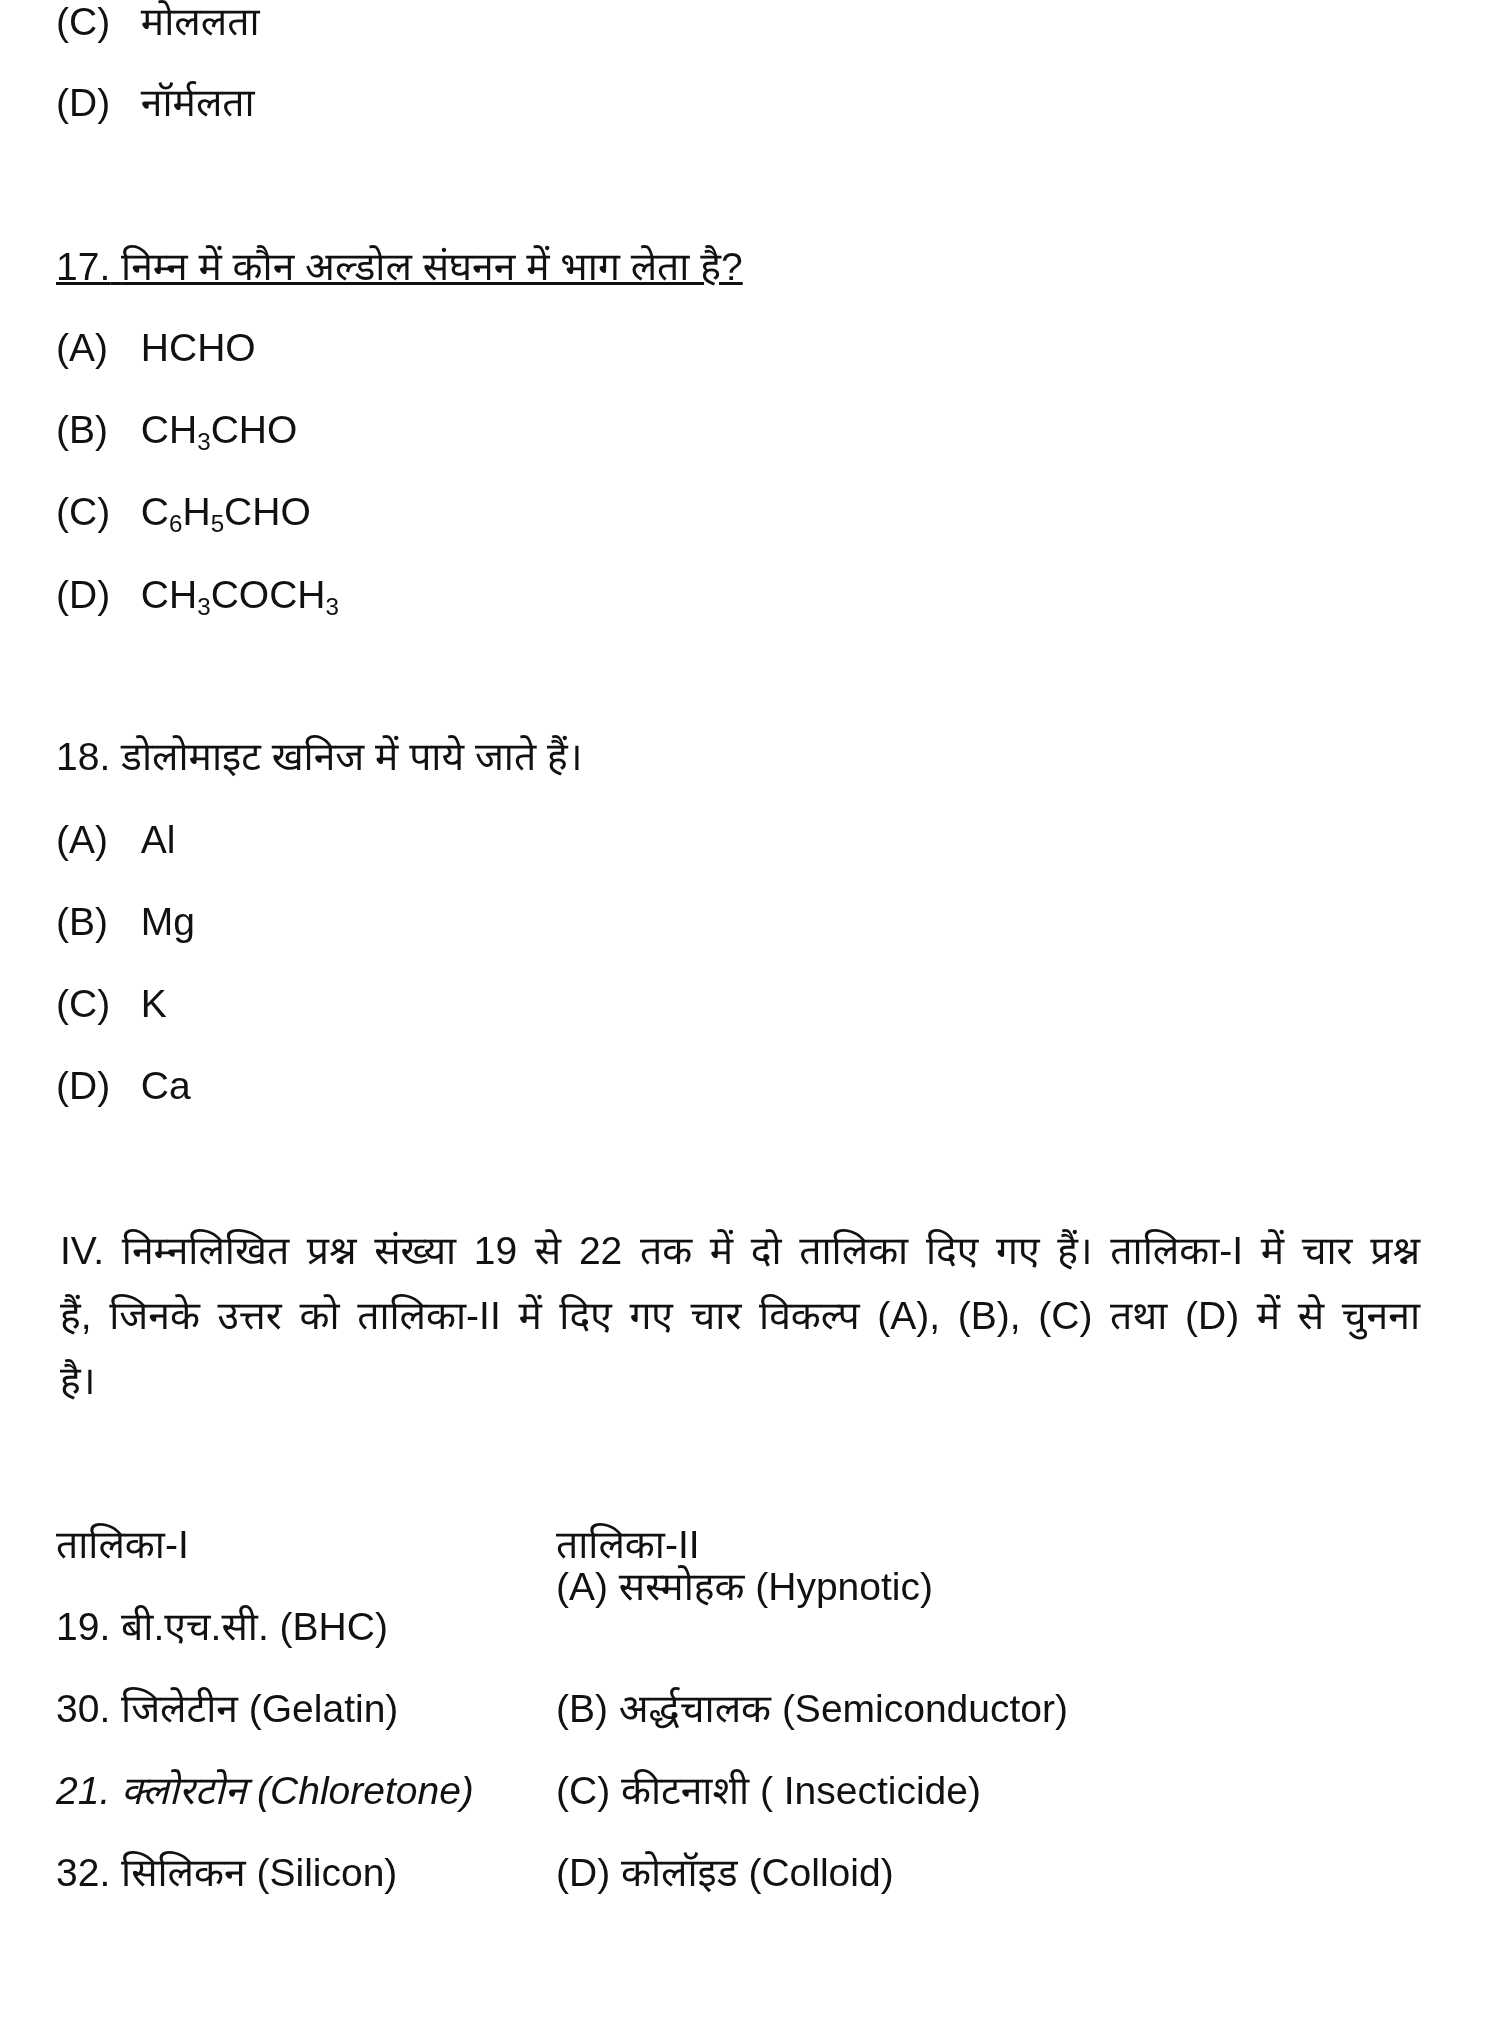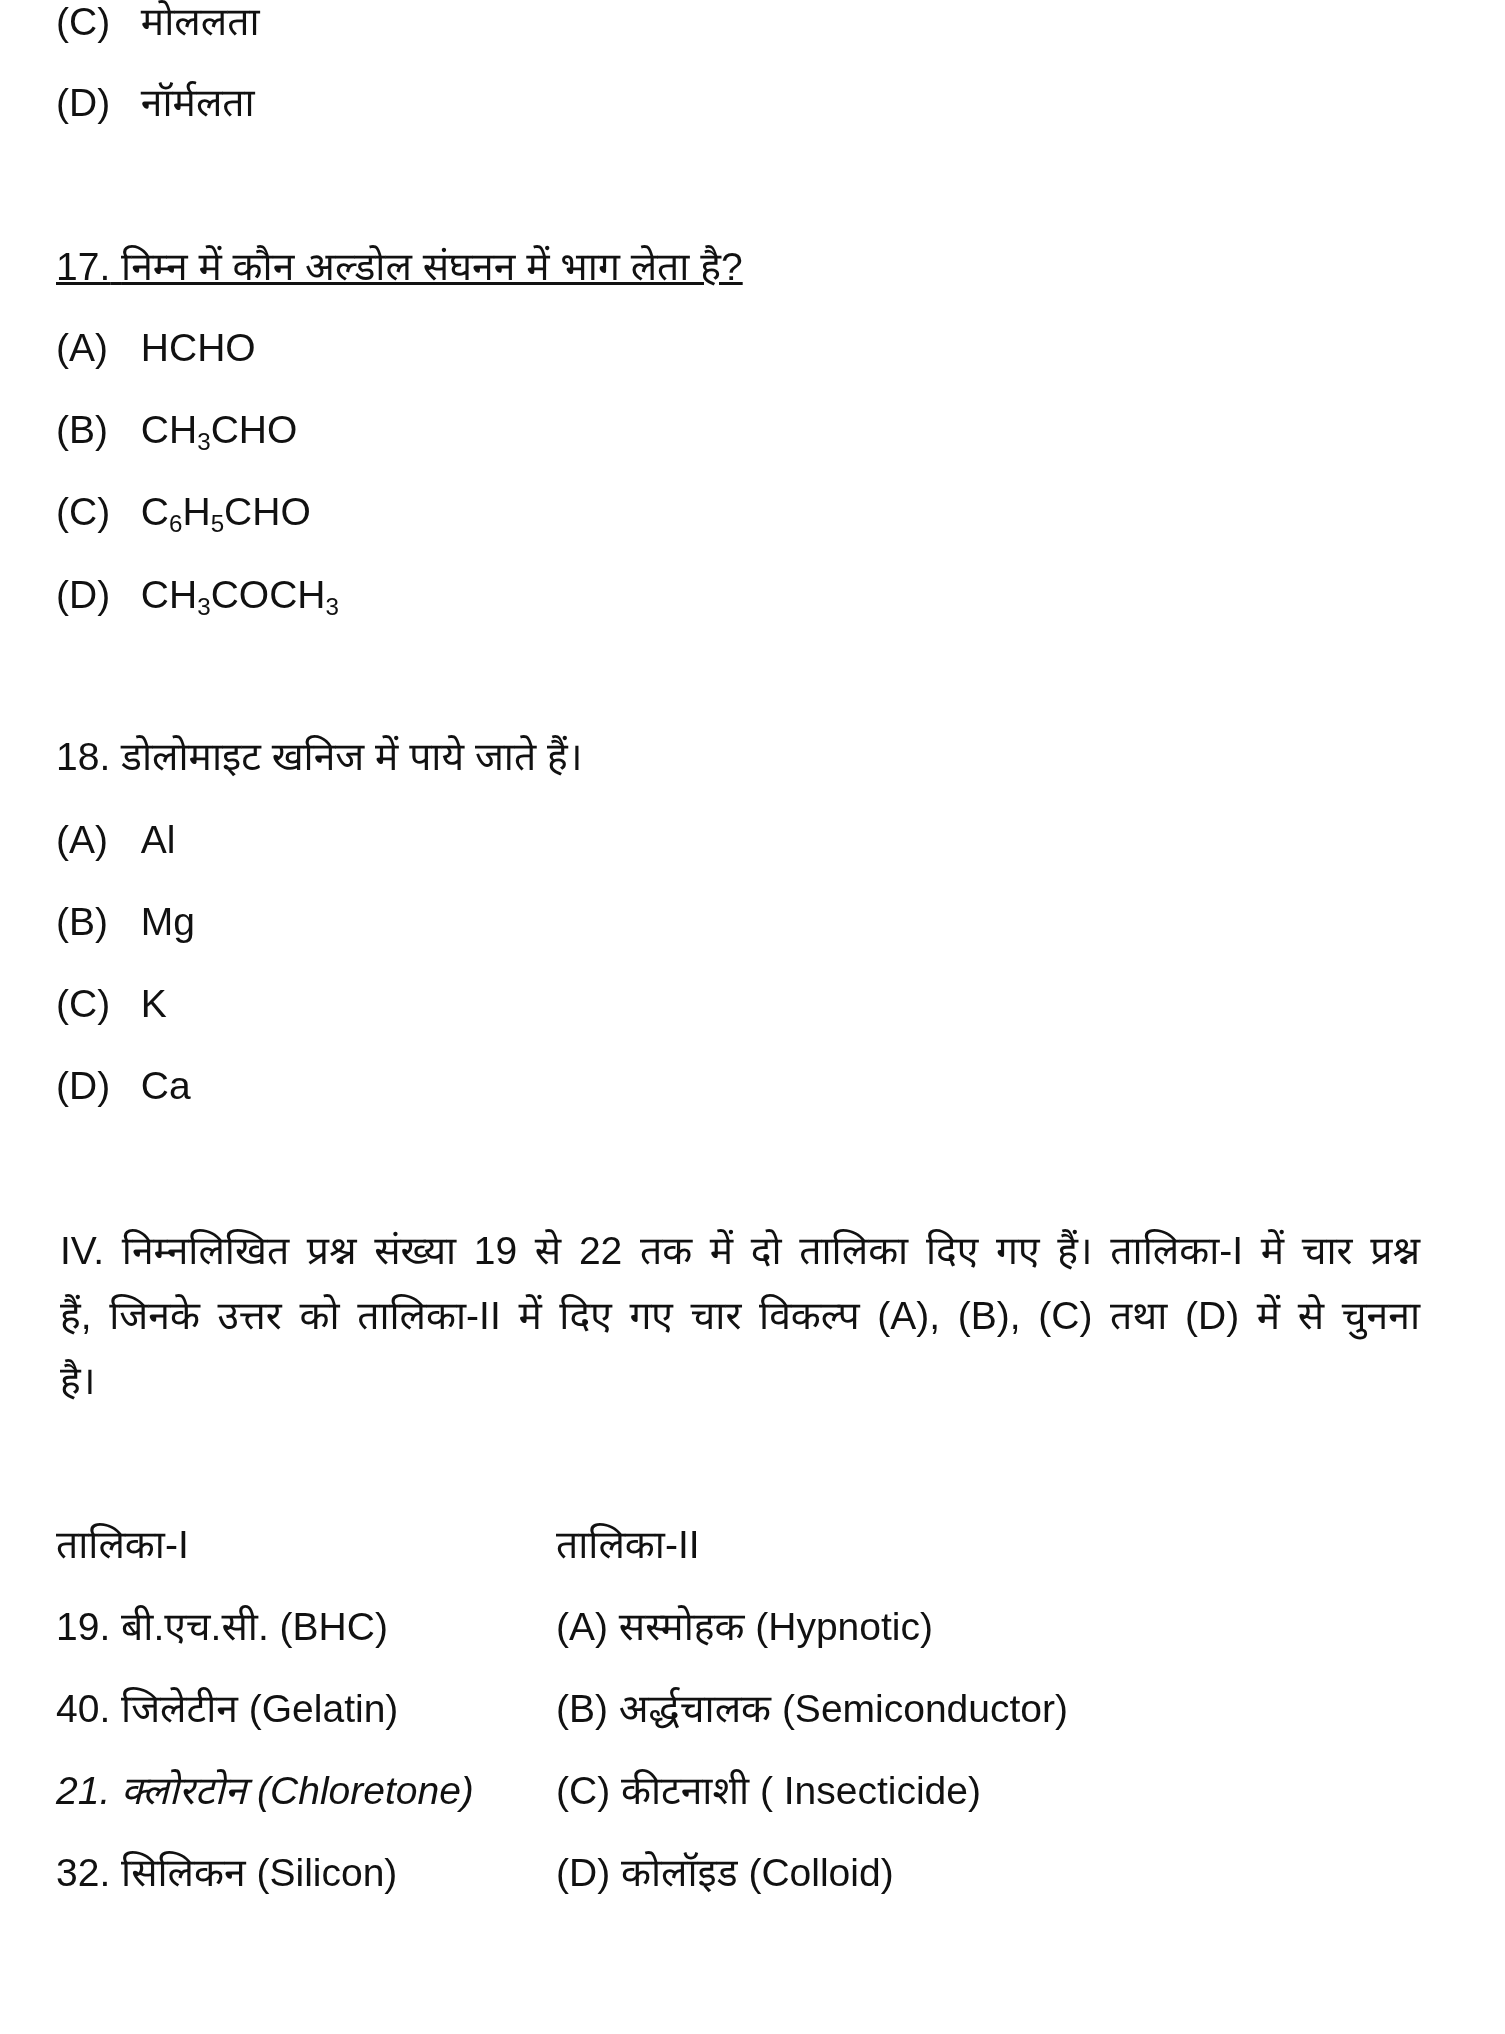--- a/index.html
+++ b/index.html
@@ -79,22 +79,22 @@
 
 <div class="para" style="top:1218px;">
   <span>IV.</span>
   <span>निम्नलिखित प्रश्न संख्या 19 से 22 तक में दो तालिका दिए गए हैं। तालिका-I में चार प्रश्न हैं, जिनके उत्तर को तालिका-II में दिए गए चार विकल्प (A), (B), (C) तथा (D) में से  चुनना है।</span>
 </div>
 
 <div class="line" style="top:1521px;">तालिका-I</div>
 <div class="line col2" style="top:1521px;">तालिका-II</div>
 
 <div class="line" style="top:1603px;">19. बी.एच.सी. (BHC)</div>
-<div class="line col2" style="top:1603px;">(A) सस्मोहक (Hypnotic)</div>
+<div class="line col2" style="top:1563px;">(A) सस्मोहक (Hypnotic)</div>
 
-<div class="line" style="top:1685px;">40. जिलेटीन (Gelatin)</div>
+<div class="line" style="top:1685px;">30. जिलेटीन (Gelatin)</div>
 <div class="line col2" style="top:1685px;">(B) अर्द्धचालक (Semiconductor)</div>
 
 <div class="line" style="top:1767px;font-style:italic;">21. क्लोरटोन (Chloretone)</div>
 <div class="line col2" style="top:1767px;">(C) कीटनाशी ( Insecticide)</div>
 
 <div class="line" style="top:1849px;">32. सिलिकन (Silicon)</div>
 <div class="line col2" style="top:1849px;">(D) कोलॉइड (Colloid)</div>
 
 </body></html>

